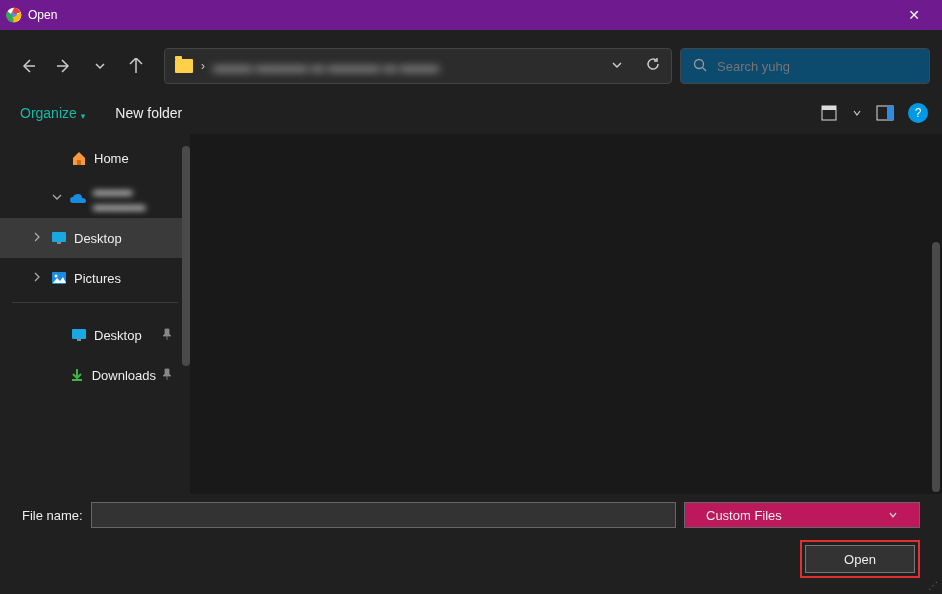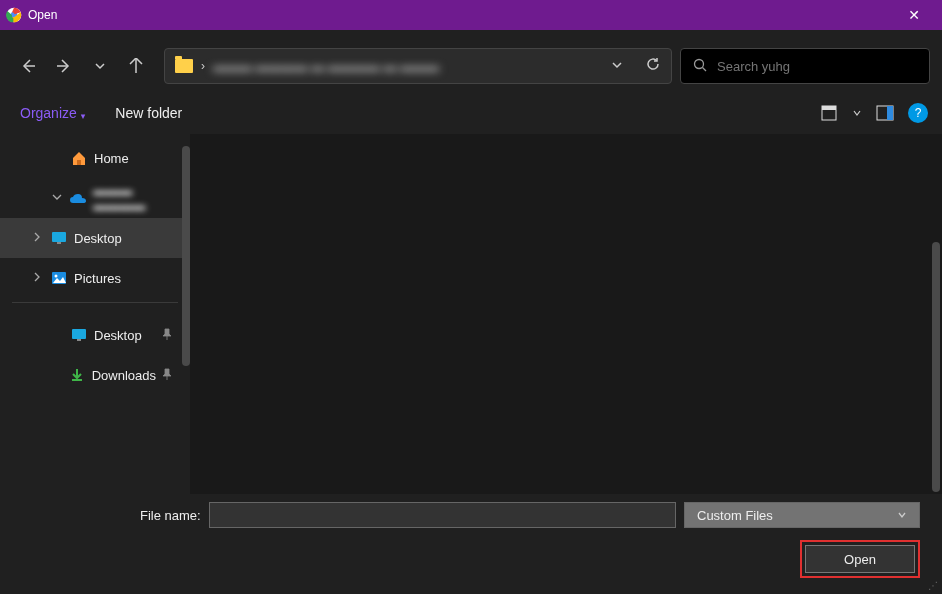--- a/index.html
+++ b/index.html
@@ -13,27 +13,27 @@
     
     .nav-row { display: flex; align-items: center; padding: 18px 12px 14px 18px; gap: 8px; }
     .nav-arrows { display: flex; gap: 16px; margin-right: 10px; }
     .nav-btn { color: #ccc; cursor: pointer; font-size: 16px; display: inline-flex; align-items: center; justify-content: center; width: 20px; height: 20px; }
     .addr-bar { flex: 1; background: #2c2c2c; border: 1px solid #444; border-radius: 4px; height: 36px; display: flex; align-items: center; padding: 0 10px; gap: 8px; }
     .folder-ic { width: 18px; height: 14px; background: #ffd04a; border-radius: 1px; position: relative; }
     .folder-ic::before { content: ''; position: absolute; top: -3px; left: 0; width: 7px; height: 3px; background: #ffd04a; border-radius: 1px 1px 0 0; }
     .addr-blur { filter: blur(4px); color: #bbb; font-size: 13px; flex: 1; white-space: nowrap; overflow: hidden; }
     .addr-chevron { color: #ccc; font-size: 12px; margin: 0 6px; }
     .addr-refresh { color: #ccc; font-size: 16px; margin-left: 8px; }
-    .search-bar { width: 250px; background: #000000; border: 1px solid #444; border-radius: 4px; height: 36px; display: flex; align-items: center; padding: 0 12px; gap: 10px; }
+    .search-bar { width: 250px; background: #0c4a6e; border: 1px solid #444; border-radius: 4px; height: 36px; display: flex; align-items: center; padding: 0 12px; gap: 10px; }
     .search-bar input { background: transparent; border: none; outline: none; color: #aaa; font-size: 13px; flex: 1; }
     .search-ic { color: #888; font-size: 14px; }
     
     .toolbar-row { display: flex; align-items: center; justify-content: space-between; padding: 4px 14px 10px 20px; }
     .toolbar-left { display: flex; align-items: center; gap: 30px; }
-    .org-btn { color: #8b5cf6; font-size: 14px; cursor: pointer; display: flex; align-items: flex-end; gap: 4px; }
+    .org-btn { color: #14b8a6; font-size: 14px; cursor: pointer; display: flex; align-items: flex-end; gap: 4px; }
     .org-btn .caret { font-size: 9px; }
     .newfolder-btn { color: #eee; font-size: 14px; cursor: pointer; }
     .toolbar-right { display: flex; align-items: center; gap: 12px; }
     .view-btn { width: 22px; height: 22px; display: inline-flex; align-items: center; justify-content: center; cursor: pointer; }
     .help-btn { width: 20px; height: 20px; border-radius: 50%; background: #0099e5; color: #fff; font-size: 12px; display: inline-flex; align-items: center; justify-content: center; cursor: pointer; }
     
     .main-area { display: flex; height: 360px; }
     .sidebar { width: 190px; padding: 4px 0; overflow: hidden; position: relative; }
     .sidebar-scroll { position: absolute; right: 0; top: 12px; width: 8px; height: 220px; background: #4a4a4a; border-radius: 4px; }
     .tree-item { display: flex; align-items: center; height: 40px; padding: 0 8px 0 14px; color: #eee; font-size: 13px; cursor: pointer; gap: 6px; }
@@ -44,23 +44,23 @@
     .tree-icon { width: 18px; height: 18px; display: inline-flex; align-items: center; justify-content: center; }
     .pin-ic { color: #888; font-size: 12px; margin-left: auto; margin-right: 10px; }
     .divider { height: 1px; background: #3a3a3a; margin: 4px 12px 12px 12px; }
     .blur-txt { filter: blur(3px); }
     
     .content { flex: 1; background: #191919; position: relative; }
     .content-scroll { position: absolute; right: 2px; top: 108px; width: 8px; height: 250px; background: #4a4a4a; border-radius: 4px; }
     
     .bottom { padding: 8px 22px 2px 22px; }
     .filename-row { display: flex; align-items: center; gap: 8px; margin-bottom: 10px; }
-    .filename-label { color: #eee; font-size: 13px; margin-left: 118px; }
+    .filename-label { color: #eee; font-size: 13px; }
     .filename-input { flex: 1; background: #333; border: 1px solid #666; height: 26px; color: #eee; padding: 0 6px; font-size: 13px; outline: none; }
-    .filetype-select { width: 236px; background: #737373; border: 1px solid #666; height: 26px; color: #eee; padding: 0 12px; font-size: 13px; display: flex; align-items: center; justify-content: space-between; cursor: pointer; }
+    .filetype-select { width: 236px; background: #be185d; border: 1px solid #666; height: 26px; color: #eee; padding: 0 21px; font-size: 13px; display: flex; align-items: center; justify-content: space-between; cursor: pointer; }
     .btn-row { display: flex; justify-content: flex-end; gap: 10px; padding-top: 2px; }
     .dlg-btn { width: 110px; height: 28px; background: #333; border: 1px solid #777; color: #eee; font-size: 13px; cursor: pointer; display: inline-flex; align-items: center; justify-content: center; }
     .open-highlight { border: 2px solid #e03030; padding: 3px; }
     
     .resize-grip { position: absolute; bottom: 2px; right: 2px; width: 12px; height: 12px; color: #666; font-size: 10px; }
   </style>
 </head>
 <body>
 
 <div class="titlebar">

